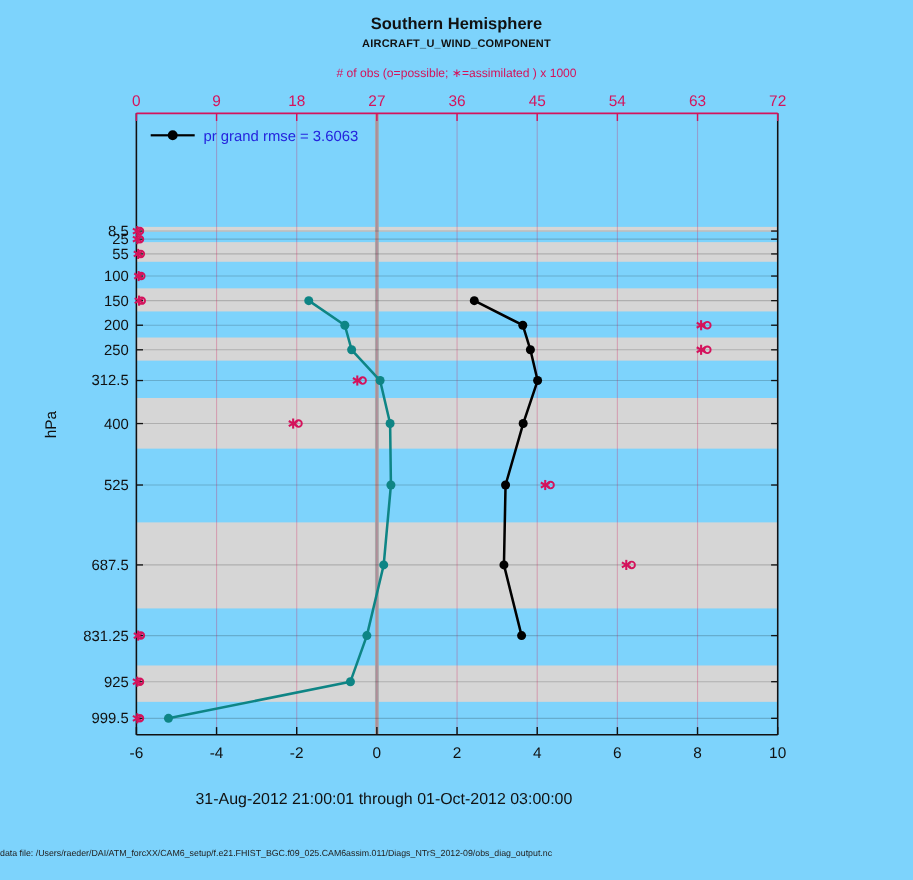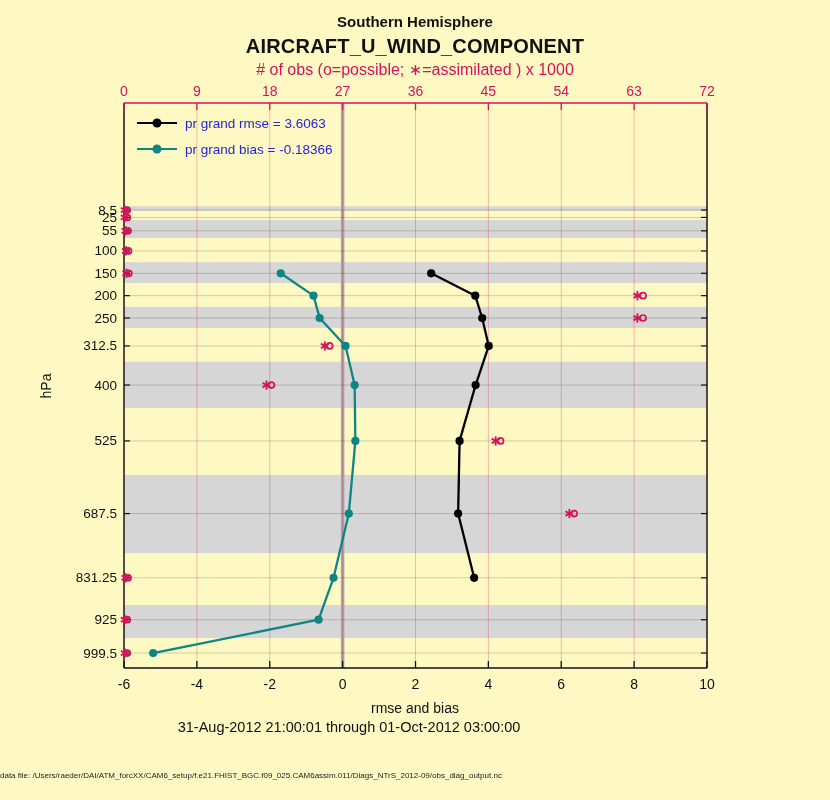--- a/index.html
+++ b/index.html
@@ -1,23 +1,23 @@
 <!DOCTYPE html>
 <html><head>
 <meta charset="utf-8">
 <style>
   html,body{margin:0;padding:0;background:#ffffff;}
-  .canvas{position:relative;width:830px;height:800px;background:#fef9c3;
+  .canvas{position:relative;width:830px;height:800px;background:#7dd3fc;
           font-family:"Liberation Sans",sans-serif;overflow:hidden;}
   .title1{position:absolute;top:13px;left:0;width:830px;text-align:center;
           font-size:15px;font-weight:bold;color:#111;}
   .title2{position:absolute;top:35px;left:0;width:830px;text-align:center;
-          font-size:20px;font-weight:bold;color:#111;letter-spacing:.2px;}
+          font-size:10px;font-weight:bold;color:#111;letter-spacing:.2px;}
   .obstitle{position:absolute;top:60px;left:0;width:830px;text-align:center;
-          font-size:16px;}
+          font-size:11px;}
   .ylab{position:absolute;left:24px;top:378px;width:44px;text-align:center;
         font-size:14px;color:#111;transform:rotate(-90deg);}
   .xlab{position:absolute;top:700px;left:0;width:830px;text-align:center;
         font-size:14px;color:#111;}
   .timespan{position:absolute;top:719px;left:0;width:698px;text-align:center;
         font-size:14.5px;color:#111;}
   .datafile{position:absolute;top:771px;left:0;width:830px;text-align:left;
         font-size:8px;color:#222;}
   .legend{position:absolute;left:137px;top:115px;display:flex;flex-direction:column;gap:10px;justify-content:center;}
   .legend-row{display:flex;align-items:center;height:16px;}
@@ -228,25 +228,18 @@
       <line x1="128.79343907963064" y1="650.7257120253165" x2="120.8260053648138" y2="655.3257120253164" stroke="#d4135c" stroke-width="1.9"></line>
     </svg>
 
   <div class="legend">
     <div class="legend-row">
       <span class="sample" style="background: rgb(0, 0, 0);">
           <span class="dot" style="background: rgb(0, 0, 0);"></span>
         </span>
       <span class="legend-label" style="color: rgb(36, 36, 221);">pr grand rmse = 3.6063</span>
     </div>
-    <div class="legend-row">
-      <span class="sample" style="background: rgb(14, 133, 133);">
-          <span class="dot" style="background: rgb(14, 133, 133);"></span>
-        </span>
-      <span class="legend-label" style="color: rgb(36, 36, 221);">pr grand bias = -0.18366</span>
-    </div>
   </div>
 
   <div class="ylab">hPa</div>
-  <div class="xlab">rmse and bias</div>
   <div class="timespan">31-Aug-2012 21:00:01 through 01-Oct-2012 03:00:00</div>
   <div class="datafile">data file: /Users/raeder/DAI/ATM_forcXX/CAM6_setup/f.e21.FHIST_BGC.f09_025.CAM6assim.011/Diags_NTrS_2012-09/obs_diag_output.nc</div>
 </div>
 
 </body></html>

